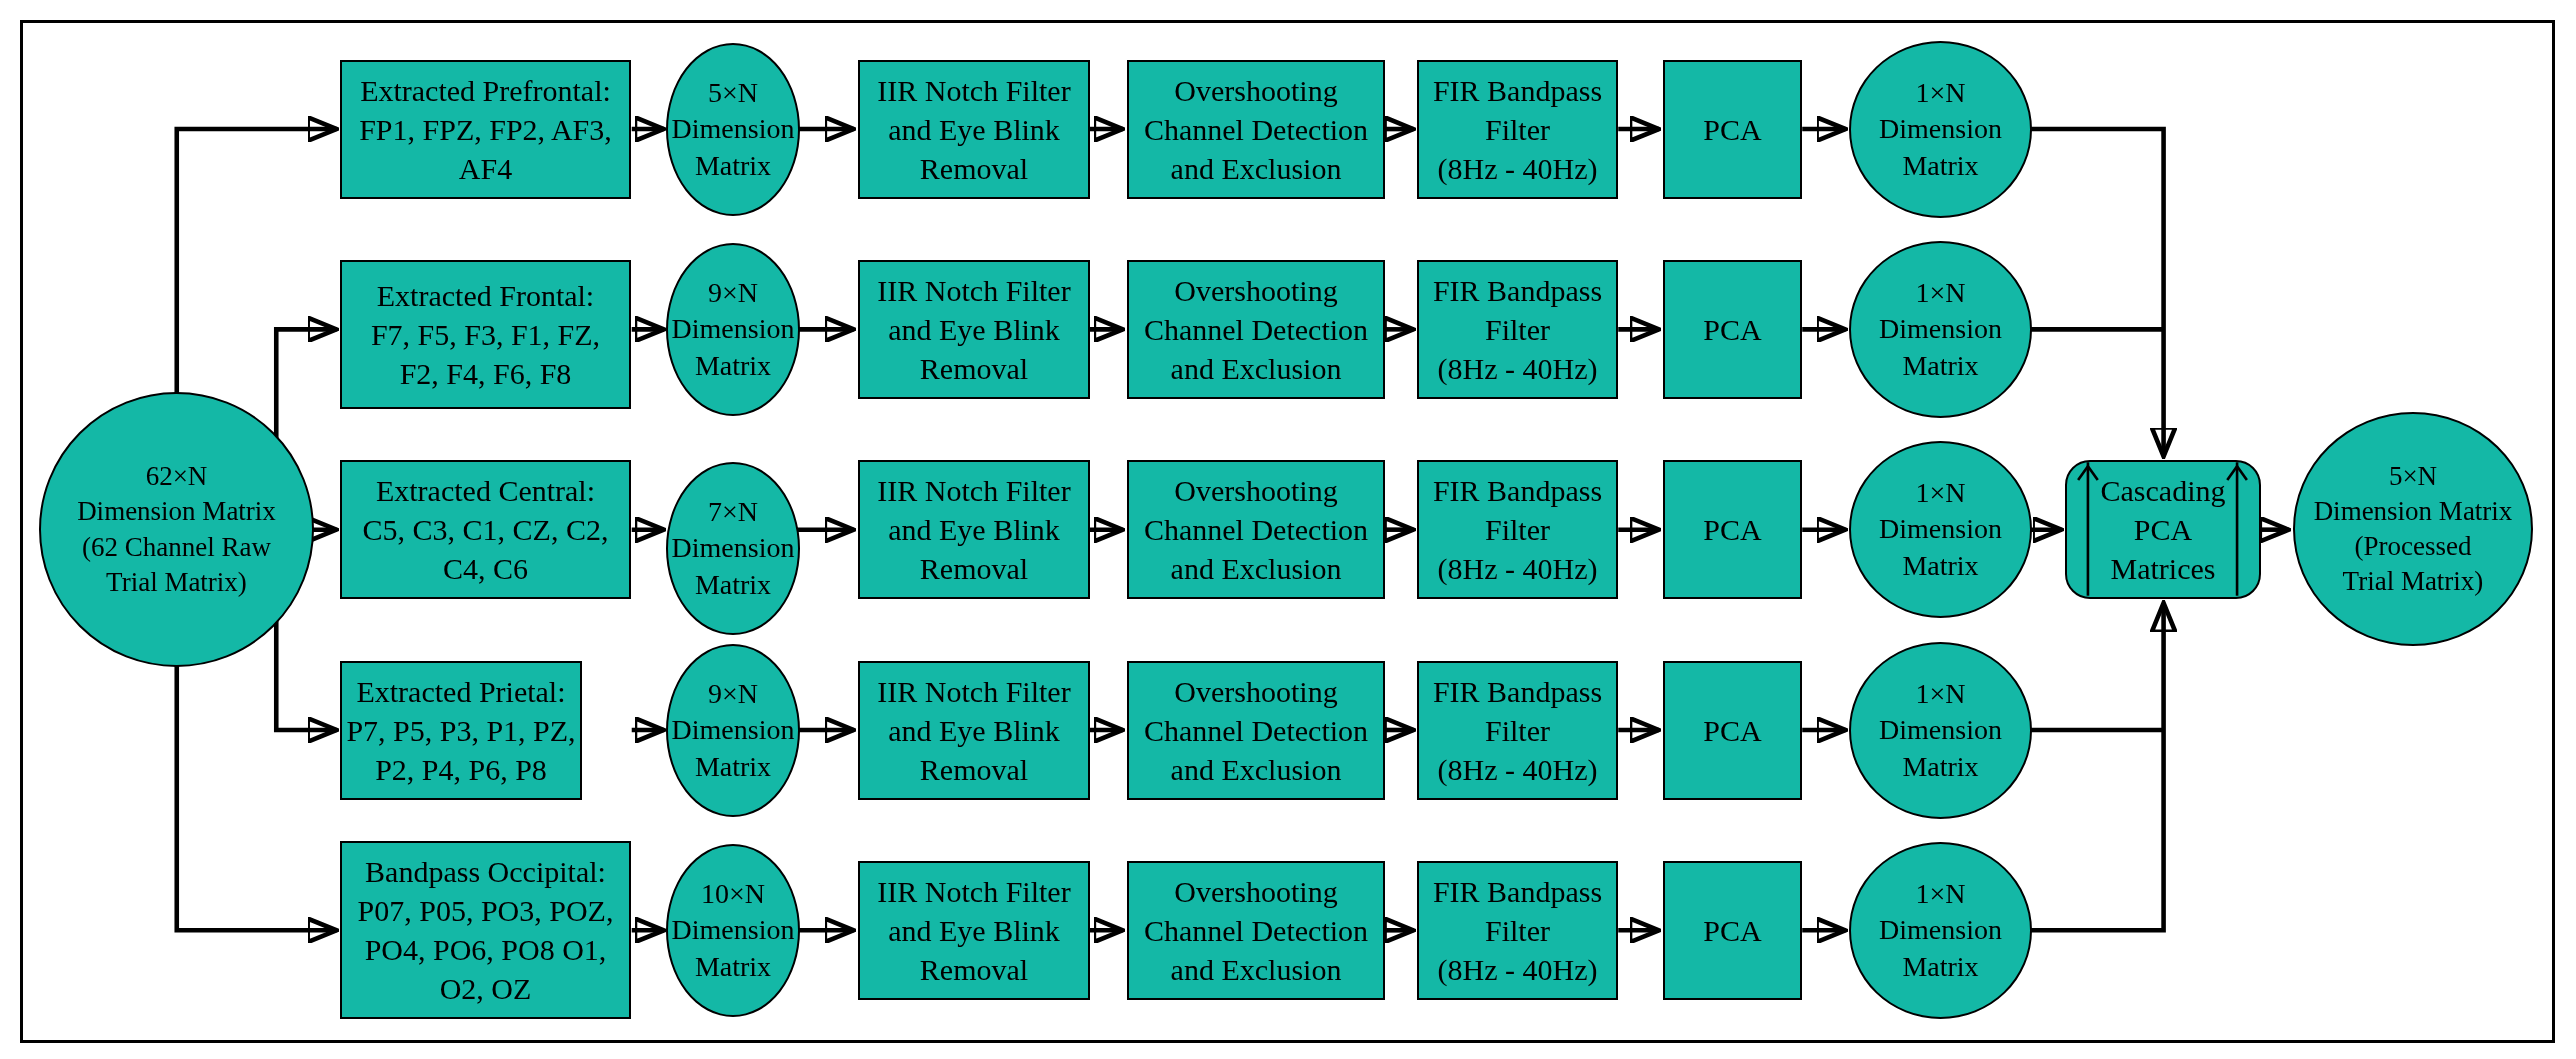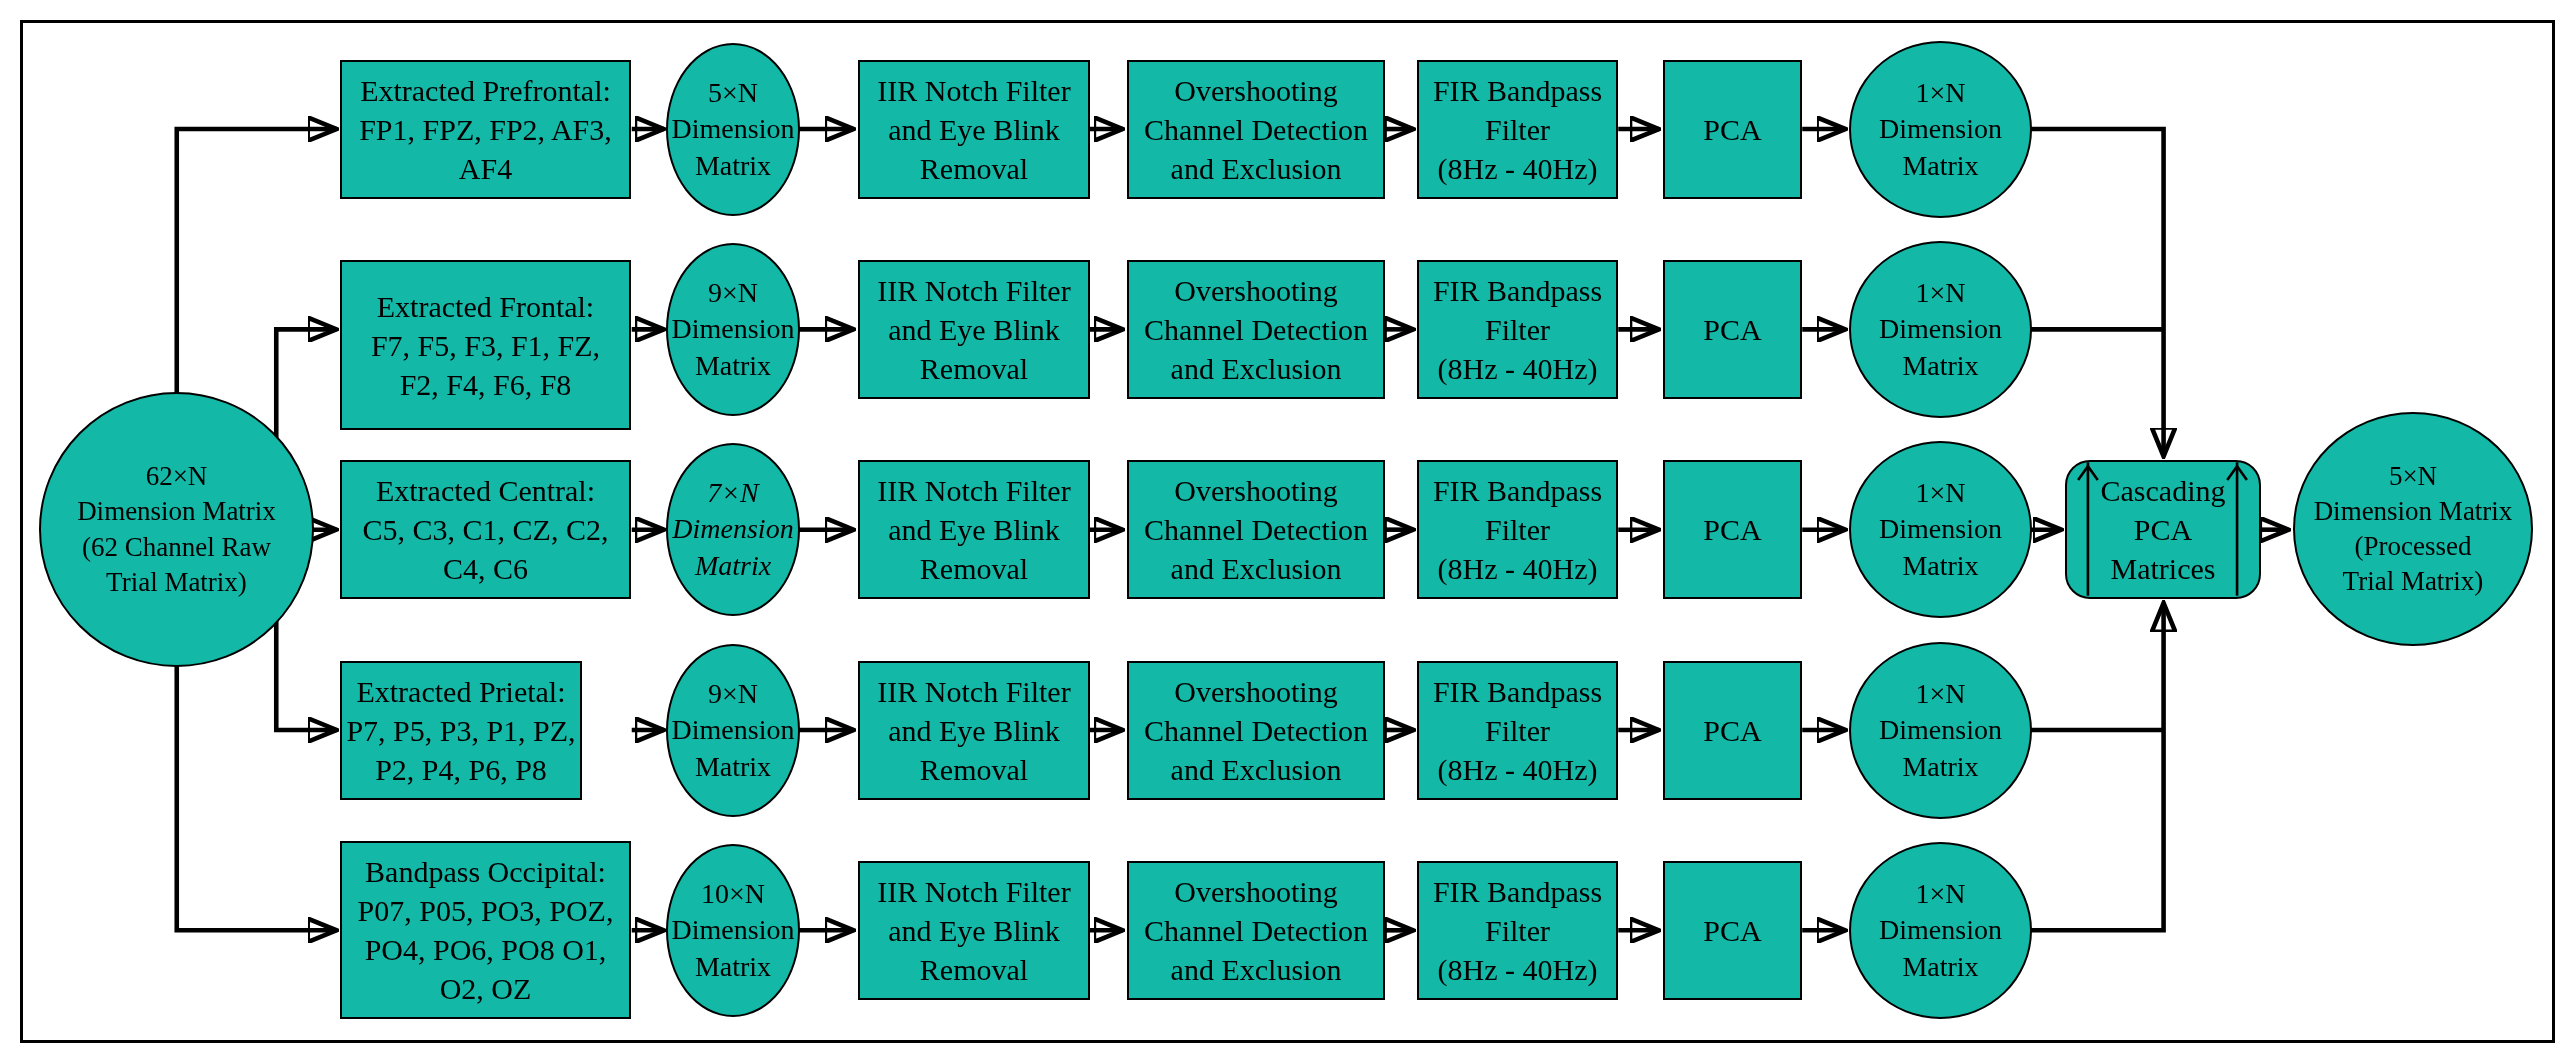--- a/index.html
+++ b/index.html
@@ -131,21 +131,21 @@
   </div>
   <div class="node" style="left:1663px;top:60px;width:139px;height:139px;">
     <span class="lbl">PCA</span>
   </div>
   <div class="node ellipse ellipse-sm" style="left:1849px;top:41px;width:183px;height:177px;">
     <span class="lbl">1×N
 Dimension
 Matrix</span>
   </div>
 
-  <div class="node" style="left:340px;top:260px;width:291px;height:170px;">
+  <div class="node" style="left:340px;top:260px;width:291px;height:149px;">
     <span class="lbl">Extracted Frontal:
 F7, F5, F3, F1, FZ,
 F2, F4, F6, F8</span>
   </div>
   <div class="node ellipse ellipse-sm" style="left:666px;top:243px;width:134px;height:173px;">
     <span class="lbl">9×N
 Dimension
 Matrix</span>
   </div>
   <div class="node" style="left:858px;top:260px;width:232px;height:139px;">
@@ -170,21 +170,21 @@
     <span class="lbl">1×N
 Dimension
 Matrix</span>
   </div>
 
   <div class="node" style="left:340px;top:460px;width:291px;height:139px;">
     <span class="lbl">Extracted Central:
 C5, C3, C1, CZ, C2,
 C4, C6</span>
   </div>
-  <div class="node ellipse ellipse-sm" style="left:666px;top:443px;width:134px;height:173px;font-style:italic;">
+  <div class="node ellipse ellipse-sm" style="left:666px;top:462px;width:134px;height:173px;">
     <span class="lbl">7×N
 Dimension
 Matrix</span>
   </div>
   <div class="node" style="left:858px;top:460px;width:232px;height:139px;">
     <span class="lbl">IIR Notch Filter
 and Eye Blink
 Removal</span>
   </div>
   <div class="node" style="left:1127px;top:460px;width:258px;height:139px;">

